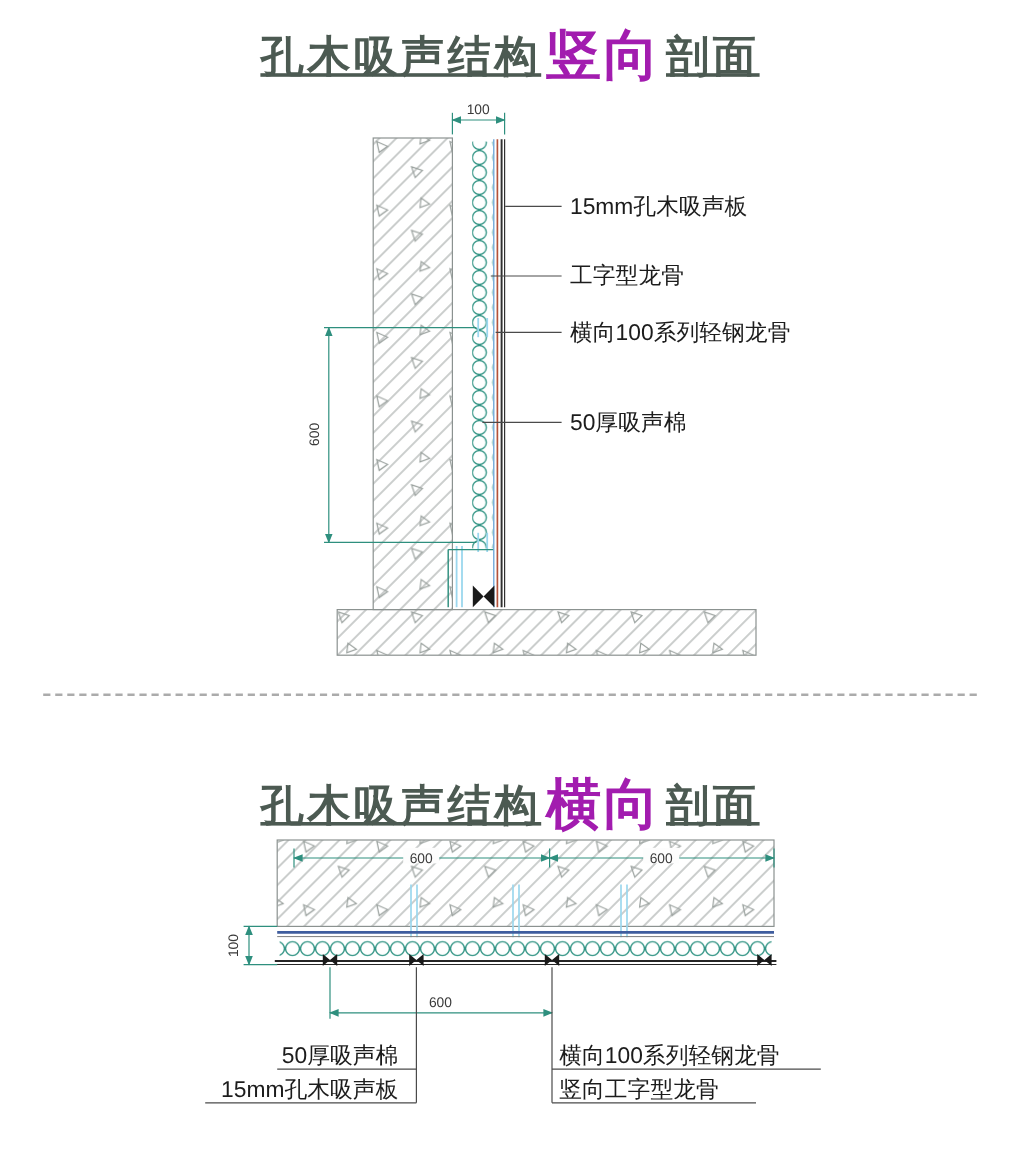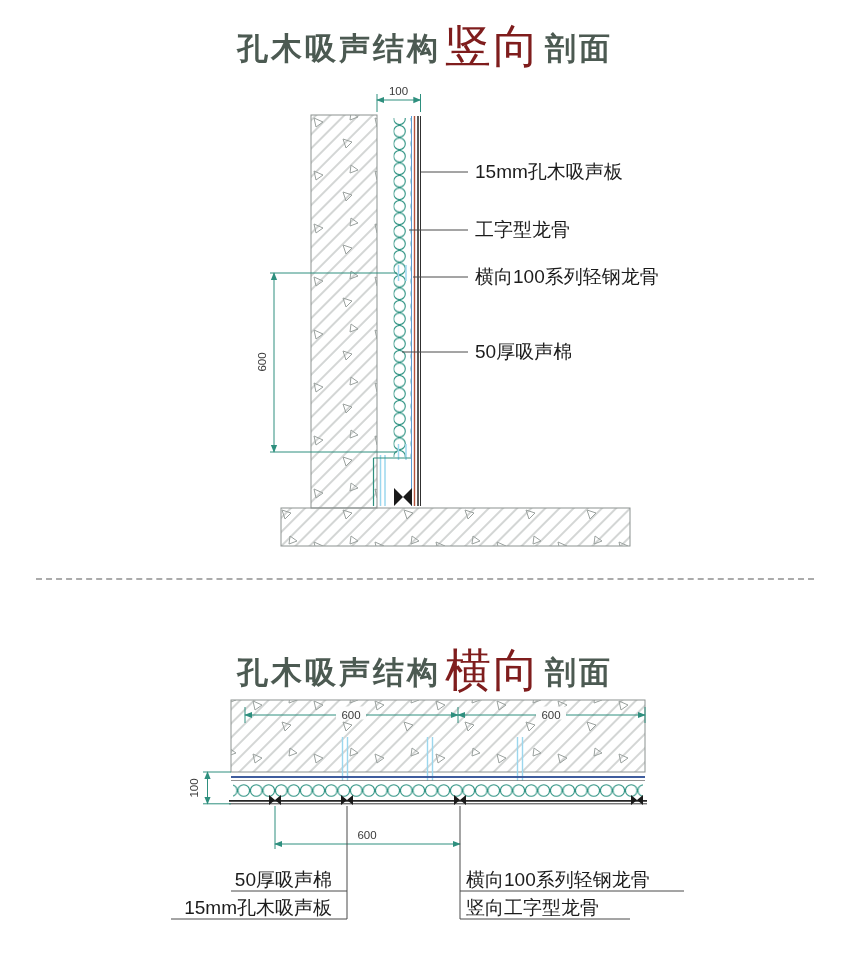--- a/index.html
+++ b/index.html
@@ -1,23 +1,23 @@
 <!DOCTYPE html>
 <html><head>
 <meta charset="utf-8">
 <style>
   * { margin:0; padding:0; box-sizing:border-box; }
   html,body { background:#ffffff; font-family:"Liberation Sans", sans-serif; }
   .page { position:relative; width:850px; height:971px; background:#ffffff; overflow:hidden; }
 
   .title { position:absolute; width:100%; text-align:center; color:#4c5a52;
            font-weight:bold; letter-spacing:3px; white-space:nowrap; }
-  .title .t-part { font-size:31px; }
-  .title .t-hl   { font-size:46px; color:#7f1d1d; letter-spacing:2px; margin:0 4px;
-                   vertical-align:-3px; font-weight:normal; }
+  .title .t-part { font-size:36px;text-decoration:underline; }
+  .title .t-hl   { font-size:46px; color:#a21caf; letter-spacing:2px; margin:0 4px;
+                   vertical-align:-3px; font-weight:bold; }
   .title-v { top:16px; }
   .title-h { top:640px; }
 
   .svg-abs { position:absolute; left:0; }
   #svgv { top:85px; }
   #svgh { top:690px; }
 
   .divider { position:absolute; top:578px; left:36px; width:778px;
              border-top:2px dashed #ababab; }
 

